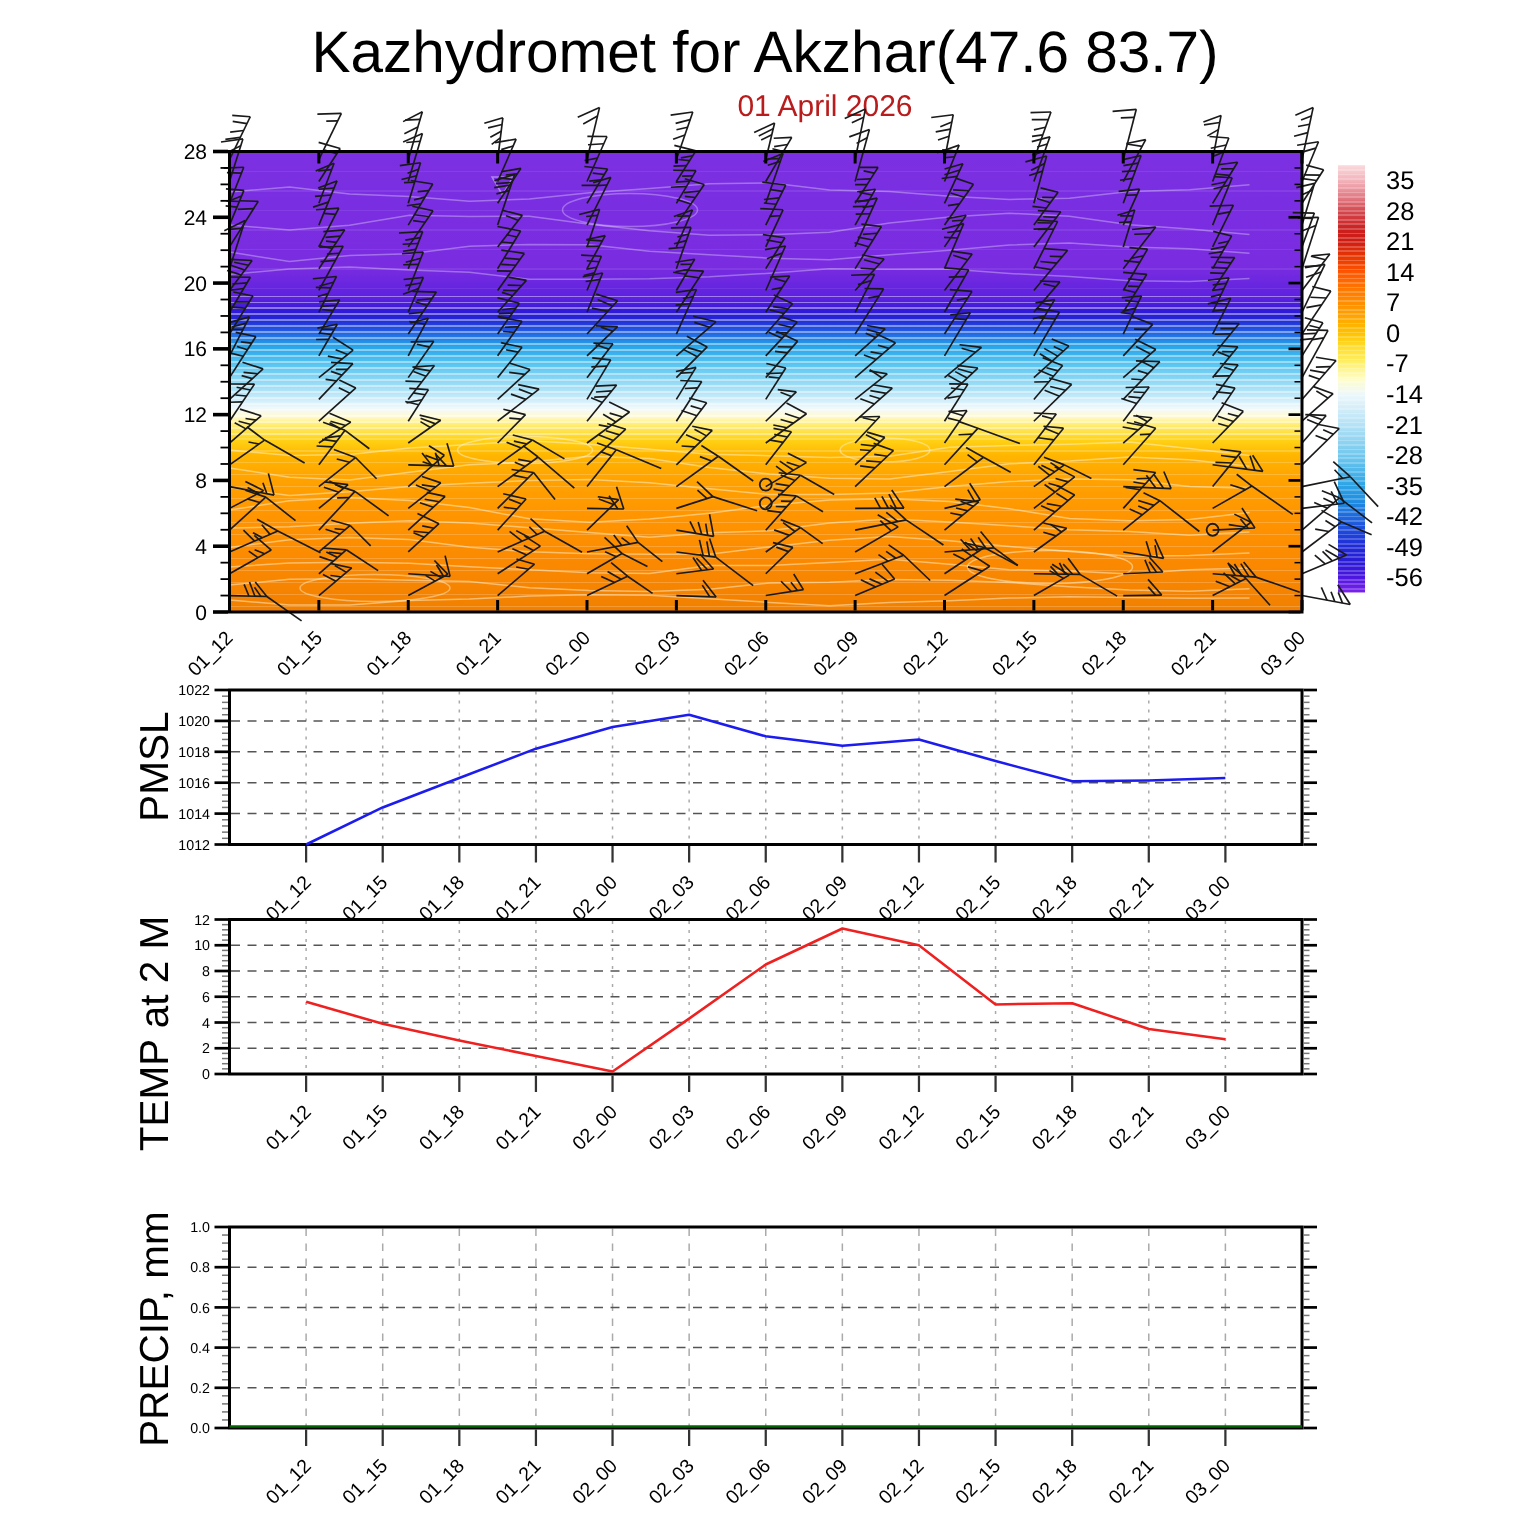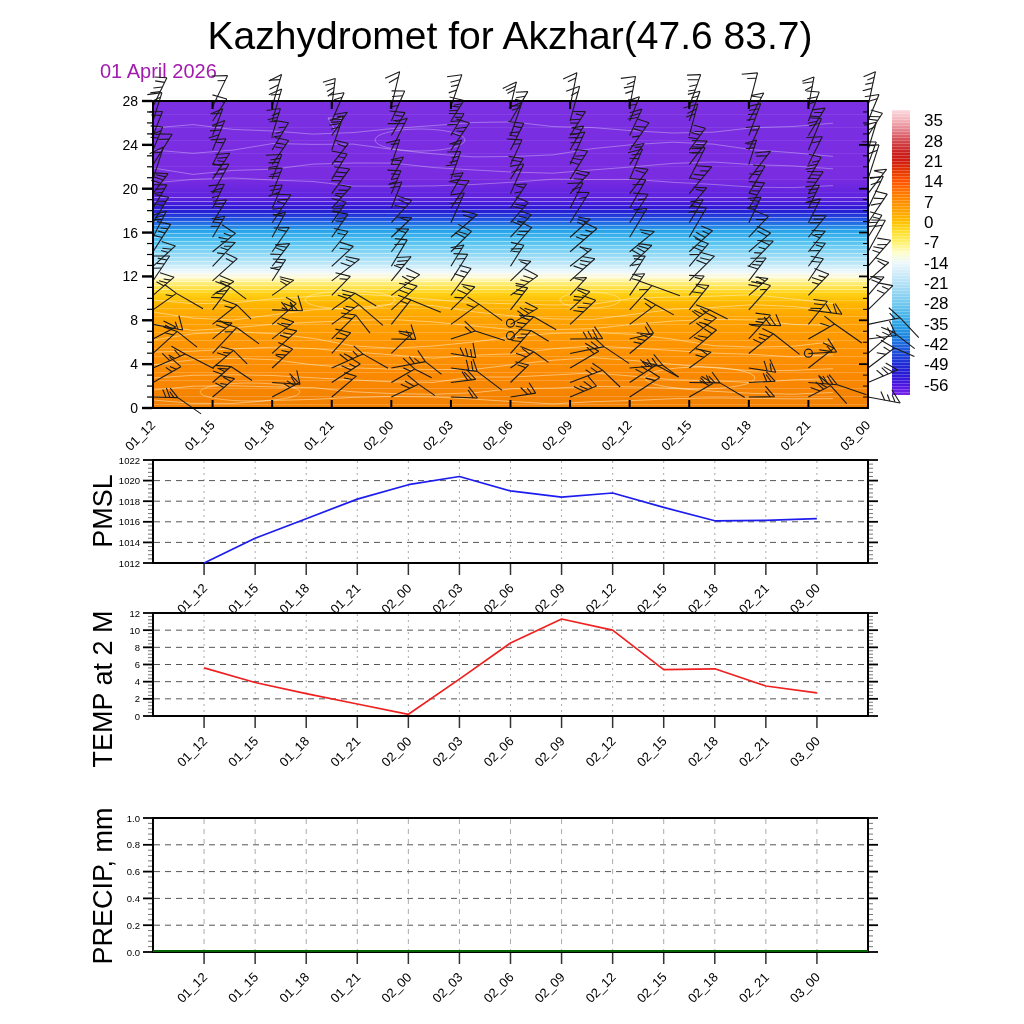--- a/index.html
+++ b/index.html
@@ -1,21 +1,21 @@
 <!DOCTYPE html>
 <html><head>
 <meta charset="utf-8">
 <style>
   html,body{margin:0;padding:0;background:#ffffff;}
   .page{position:relative;width:1024px;height:1024px;background:#fff;overflow:hidden;
         font-family:"Liberation Sans",sans-serif;color:#000;}
   .title{position:absolute;left:0;top:14px;width:1020px;text-align:center;
          font-size:39px;letter-spacing:0px;color:#000;}
-  .subtitle{position:absolute;left:100px;top:60px;width:900px;text-align:left;
-         font-size:20px;color:#a21caf;}
+  .subtitle{position:absolute;left:100px;top:60px;width:900px;text-align:center;
+         font-size:20px;color:#b91c1c;}
   .cross{position:absolute;left:153px;top:101px;width:715px;height:307px;}
   .cross-bg{position:absolute;inset:0;}
   .stria{position:absolute;left:0;right:0;pointer-events:none;}
   .stria.dense{top:96px;height:95px;
      background:repeating-linear-gradient(to bottom,rgba(255,255,255,.42) 0 1px,rgba(255,255,255,0) 1px 4px);}
   .stria.low{top:191px;height:116px;
      background:repeating-linear-gradient(to bottom,rgba(255,255,255,.20) 0 1px,rgba(255,255,255,0) 1px 8px);}
   .stria.high{top:0;height:96px;
      background:repeating-linear-gradient(to bottom,rgba(255,255,255,.08) 0 1px,rgba(255,255,255,0) 1px 13px);}
   .colorbar{position:absolute;left:892px;top:110px;width:18px;height:285px;}

